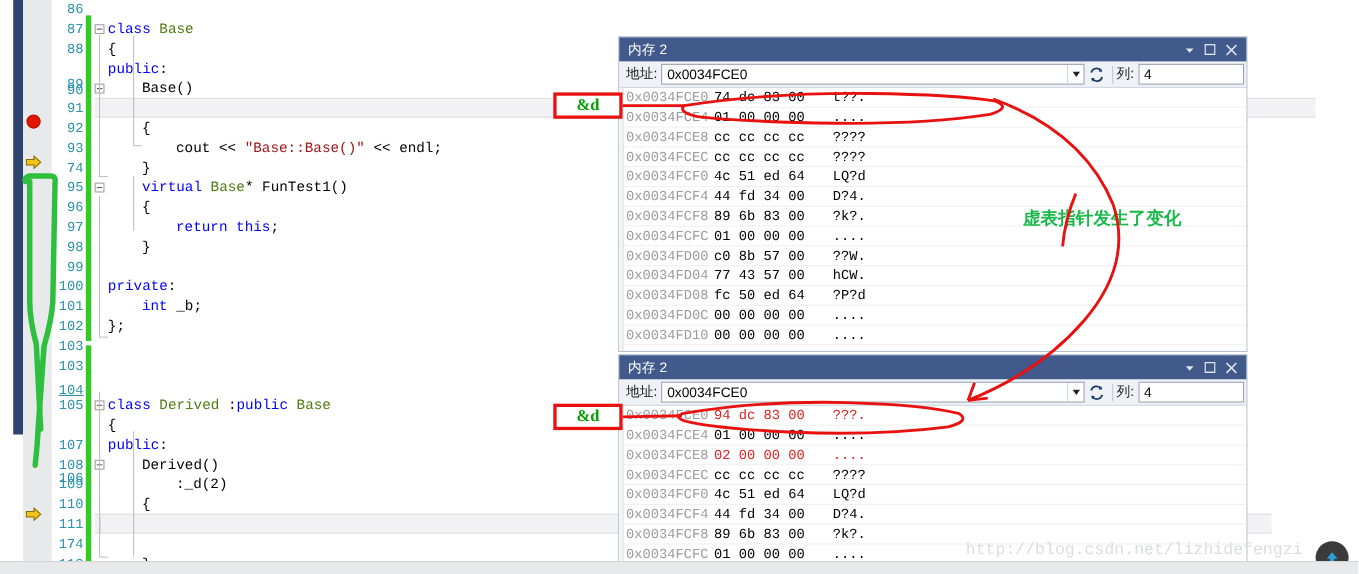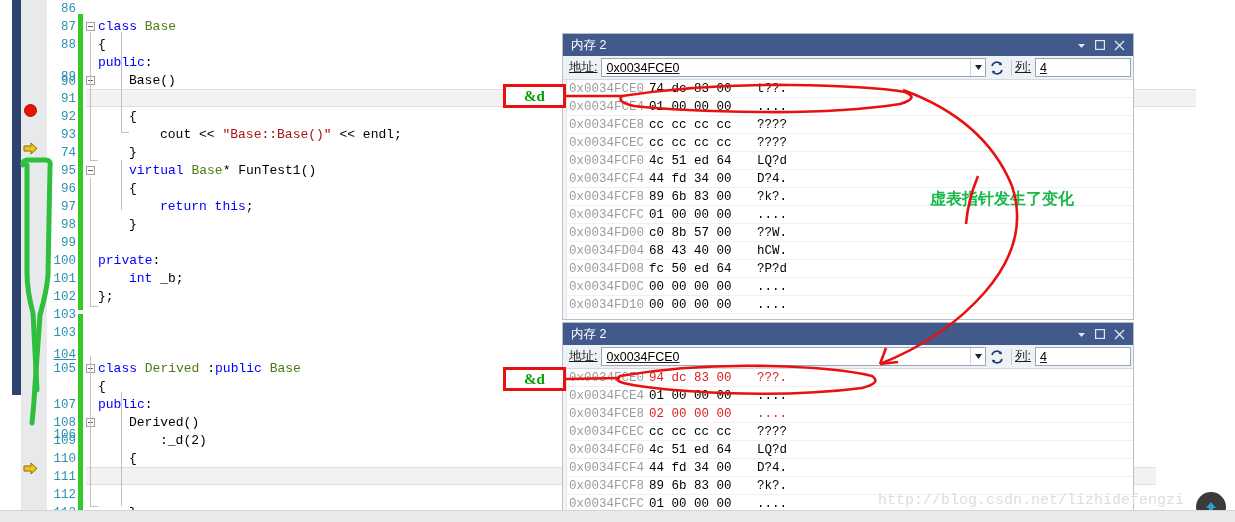--- a/index.html
+++ b/index.html
@@ -126,21 +126,20 @@
   .tbtn { color: #dfe6f0; font-size: 11px; line-height: 1; cursor: default; }
   .tbtn svg { display: block; }
 
   .mem-toolbar {
     height: 24px;
     background: #eef1f5;
     display: flex; align-items: center;
     padding: 0 2px 0 6px;
     font-size: 12.5px; color: #1a1a1a;
     border-bottom: 1px solid #d3d9e1;
-    text-decoration: underline;
   }
   .tb-label { margin-right: 4px; white-space: nowrap; }
   .addr-wrap {
     position: relative;
     flex: 1; height: 19px;
     background: #ffffff;
     border: 1px solid #9aa5b5;
     display: flex; align-items: center;
   }
   .addr-val {
@@ -287,21 +286,21 @@
         <div class="linenum" style="top: 306px;">103</div>
         <div class="linenum" style="top: 324px;">103</div>
         <div class="linenum" style="top: 346px; text-decoration: underline;">104</div>
         <div class="linenum" style="top: 360px;">105</div>
         <div class="linenum" style="top: 378px; margin-top: 48px;">106</div>
         <div class="linenum" style="top: 396px;">107</div>
         <div class="linenum" style="top: 414px;">108</div>
         <div class="linenum" style="top: 432px;">109</div>
         <div class="linenum" style="top: 450px;">110</div>
         <div class="linenum" style="top: 468px;">111</div>
-        <div class="linenum" style="top: 486px;">112</div>
+        <div class="linenum" style="top: 486px;">174</div>
         <div class="linenum" style="top: 504px;">113</div>
       </div>
 
     <div class="ed-changebar" style="top:14px; height:296px;"></div>
     <div class="ed-changebar" style="top:314px; height:196px;"></div>
 
     <div class="ed-code"><div class="cl" style="top: 18px; left: 12px;"><span class="kw">class </span><span class="ty">Base</span></div><div class="cl" style="top: 36px; left: 12px;"><span class="pun">{</span></div><div class="cl" style="top: 54px; left: 12px;"><span class="kw">public</span><span class="pun">:</span></div><div class="cl" style="top: 72px; left: 43px;"><span class="pun">Base()</span></div><div class="cl" style="top: 90px; left: 74px;"><span class="pun">:_b(1)</span></div><div class="cl" style="top: 108px; left: 43px;"><span class="pun">{</span></div><div class="cl" style="top: 126px; left: 74px;"><span class="pun">cout &lt;&lt; </span><span class="str">"Base::Base()"</span><span class="pun"> &lt;&lt; endl;</span></div><div class="cl" style="top: 144px; left: 43px;"><span class="pun">}</span></div><div class="cl" style="top: 162px; left: 43px;"><span class="kw">virtual </span><span class="ty">Base</span><span class="pun">* FunTest1()</span></div><div class="cl" style="top: 180px; left: 43px;"><span class="pun">{</span></div><div class="cl" style="top: 198px; left: 74px;"><span class="kw">return </span><span class="kw">this</span><span class="pun">;</span></div><div class="cl" style="top: 216px; left: 43px;"><span class="pun">}</span></div><div class="cl" style="top: 252px; left: 12px;"><span class="kw">private</span><span class="pun">:</span></div><div class="cl" style="top: 270px; left: 43px;"><span class="kw">int </span><span class="pun">_b;</span></div><div class="cl" style="top: 288px; left: 12px;"><span class="pun">};</span></div><div class="cl" style="top: 360px; left: 12px;"><span class="kw">class </span><span class="ty">Derived</span><span class="pun"> :</span><span class="kw">public </span><span class="ty">Base</span></div><div class="cl" style="top: 378px; left: 12px;"><span class="pun">{</span></div><div class="cl" style="top: 396px; left: 12px;"><span class="kw">public</span><span class="pun">:</span></div><div class="cl" style="top: 414px; left: 43px;"><span class="pun">Derived()</span></div><div class="cl" style="top: 432px; left: 74px;"><span class="pun">:_d(2)</span></div><div class="cl" style="top: 450px; left: 43px;"><span class="pun">{</span></div><div class="cl" style="top: 468px; left: 74px;"><span class="pun">cout &lt;&lt; </span><span class="str">"Dereived::Derived()"</span><span class="pun"> &lt;&lt; endl;</span></div><div class="cl" style="top: 504px; left: 43px;"><span class="pun">}</span></div></div>
   <div class="foldbox" style="left: 86px; top: 22px;"></div>
       <div class="foldbox" style="left: 86px; top: 76px;"></div>
       <div class="rowhl" style="top: 89px; width: 1110px;"></div>
@@ -369,21 +368,21 @@
       <div class="mem-left-strip"></div>
     <div class="mem-row"><span class="m-addr">0x0034FCE0</span><span class="m-hex">74 dc 83 00</span><span class="m-asc">t??.</span></div>
         <div class="mem-row"><span class="m-addr">0x0034FCE4</span><span class="m-hex">01 00 00 00</span><span class="m-asc">....</span></div>
         <div class="mem-row"><span class="m-addr">0x0034FCE8</span><span class="m-hex">cc cc cc cc</span><span class="m-asc">????</span></div>
         <div class="mem-row"><span class="m-addr">0x0034FCEC</span><span class="m-hex">cc cc cc cc</span><span class="m-asc">????</span></div>
         <div class="mem-row"><span class="m-addr">0x0034FCF0</span><span class="m-hex">4c 51 ed 64</span><span class="m-asc">LQ?d</span></div>
         <div class="mem-row"><span class="m-addr">0x0034FCF4</span><span class="m-hex">44 fd 34 00</span><span class="m-asc">D?4.</span></div>
         <div class="mem-row"><span class="m-addr">0x0034FCF8</span><span class="m-hex">89 6b 83 00</span><span class="m-asc">?k?.</span></div>
         <div class="mem-row"><span class="m-addr">0x0034FCFC</span><span class="m-hex">01 00 00 00</span><span class="m-asc">....</span></div>
         <div class="mem-row"><span class="m-addr">0x0034FD00</span><span class="m-hex">c0 8b 57 00</span><span class="m-asc">??W.</span></div>
-        <div class="mem-row"><span class="m-addr">0x0034FD04</span><span class="m-hex">68 43 40 00</span><span class="m-asc">hCW.</span></div>
+        <div class="mem-row"><span class="m-addr">0x0034FD04</span><span class="m-hex">77 43 57 00</span><span class="m-asc">hCW.</span></div>
         <div class="mem-row"><span class="m-addr">0x0034FD08</span><span class="m-hex">fc 50 ed 64</span><span class="m-asc">?P?d</span></div>
         <div class="mem-row"><span class="m-addr">0x0034FD0C</span><span class="m-hex">00 00 00 00</span><span class="m-asc">....</span></div>
         <div class="mem-row"><span class="m-addr">0x0034FD10</span><span class="m-hex">00 00 00 00</span><span class="m-asc">....</span></div>
       </div>
   </div>
 
   <div class="memwin" style="left:562px; top:322px; width:572px; height:200px;">
     <div class="mem-title">
       <span class="mem-title-text">内存 2</span>
       <span class="mem-title-btns">

